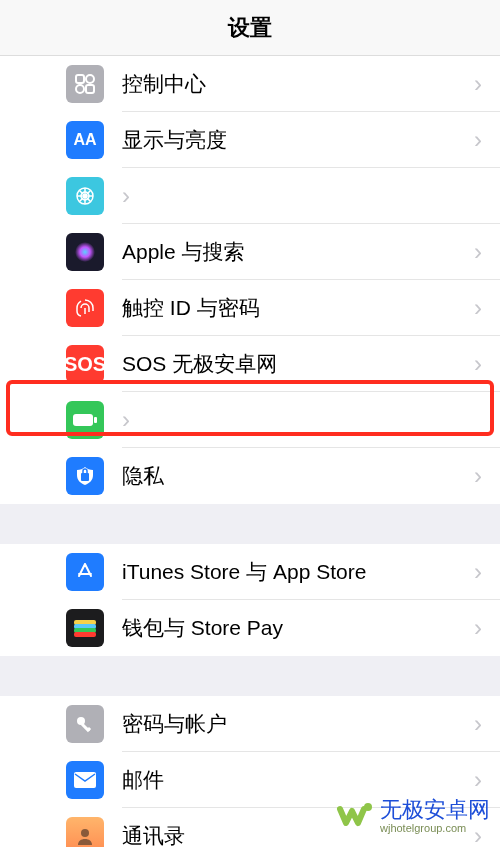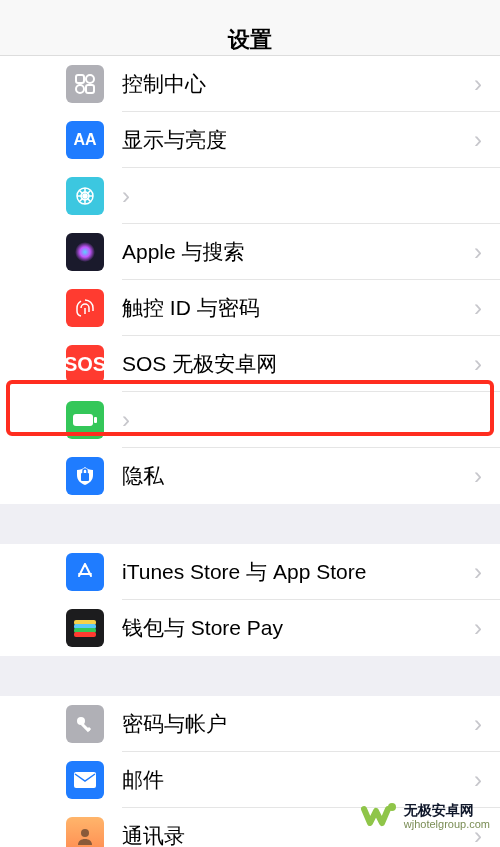--- a/index.html
+++ b/index.html
@@ -10,21 +10,21 @@
       font-family: -apple-system, "PingFang SC", "Helvetica Neue", Arial, sans-serif;
       color: #000;
       overflow: hidden;
       position: relative;
     }
     .header {
       height: 56px;
       background: #f8f8f8;
       border-bottom: 1px solid #ddd;
       display: flex;
-      align-items: flex-end;
+      align-items: center;
       justify-content: center;
     }
     .header h1 {
       font-size: 22px;
       font-weight: 600;
     }
     .group {
       background: #fff;
       padding-left: 48px;
     }
@@ -79,21 +79,21 @@
       position: absolute;
       right: 10px;
       bottom: 12px;
       display: flex;
       align-items: center;
       gap: 6px;
       color: #7fb33d;
     }
     .watermark svg { flex-shrink: 0; }
     .watermark .text { line-height: 1.15; }
-    .watermark .t1 { font-size: 14px; font-weight: 700; color: #0f172a; }
+    .watermark .t1 { font-size: 22px; font-weight: 400; color: #1d4ed8; }
     .watermark .t2 { font-size: 11px; color: #7a8d55; }
     
     .i-control { background: #b0b0b6; }
     .i-display { background: #1f7cff; }
     .i-wall   { background: #3cc7e0; }
     .i-siri   { background: #1a1a2c; }
     .i-touch  { background: #ff3b30; }
     .i-sos    { background: #ff3b30; font-size: 14px; font-weight: 700; }
     .i-batt   { background: #34c759; }
     .i-priv   { background: #1f7cff; }

